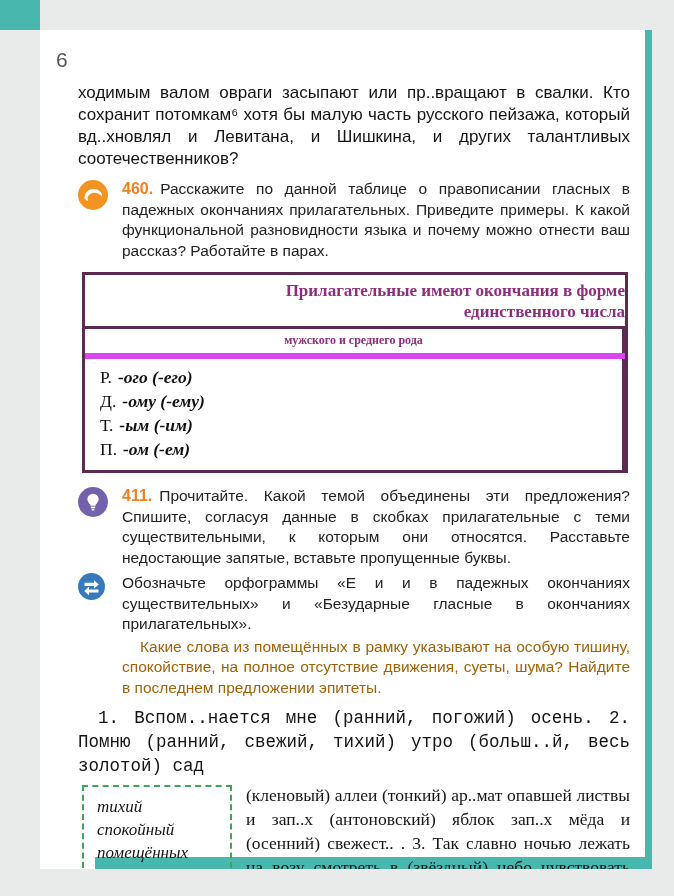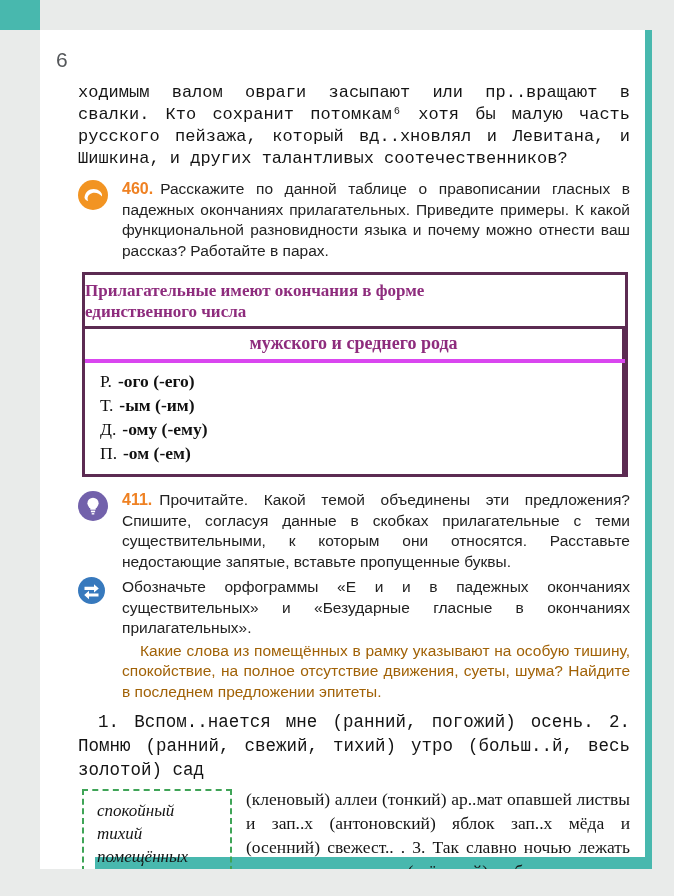--- a/index.html
+++ b/index.html
@@ -28,58 +28,58 @@
   }
   .page-number {
     position:absolute; left:16px; top:18px;
     font-family:"Liberation Sans", sans-serif;
     font-size:21px; color:#54575a;
   }
   .content {
     position:absolute; left:38px; top:52px; width:552px;
   }
   .serif-para {
-    font-family:Liberation Mono, monospace;
+    font-family:Liberation Sans, sans-serif;
     font-size:17px; line-height:22px; color:#141414;
     text-align:justify; margin:0;
   }
   .ex-block { position:relative; padding-left:44px; margin-top:9px; }
   .ex-icon { position:absolute; left:0; top:1px; }
   .ex-text {
     font-family:"Liberation Sans", sans-serif;
     font-size:15.5px; line-height:20.5px; color:#222;
     text-align:justify; margin:0;
   }
   .ex-num {
     color:#ef8122; font-weight:bold; font-size:16px; margin-right:7px;
   }
   
   .rules-table {
     margin:11px 0 0 4px; width:546px; box-sizing:border-box;
     border:3px solid #5c2b52;
   }
   .t-title {
-    text-align:left; padding:5px 0 4px;
+    text-align:right; padding:5px 0 4px;
     border-bottom:3px solid #5c2b52;
   }
   .t-title span {
     display:inline-block; max-width:350px;
     color:#8e2c7d; font-weight:bold;
     font-family:"Liberation Serif", serif;
     font-size:17px; line-height:21px;
   }
-  .t-heads { display:flex; border-bottom:4px solid #d946ef;
-    color:#8e2c7d; font-weight:bold; font-size:18px; }
+  .t-heads { display:flex; border-bottom:6px solid #d946ef;
+    color:#8e2c7d; font-weight:bold; font-size:12px; }
   .t-heads .cell { flex:1; text-align:center; padding:4px 0 5px; }
   .t-heads .cell:first-child { border-right:3px solid #5c2b52; }
   .t-body { display:flex; font-size:17.5px; color:#111; }
   .t-body .cell { flex:1; padding:6px 4px 9px 15px; }
   .t-body .cell:first-child { border-right:3px solid #5c2b52; }
   .t-line { line-height:24px; }
-  .ending { font-weight:bold; margin-left:6px; }
+  .ending { font-weight:bold; font-style:italic; margin-left:6px; }
   
   .q-para {
     font-family:"Liberation Sans", sans-serif;
     font-size:15.5px; line-height:20.5px; color:#a16207;
     text-align:justify; margin:2px 0 0 44px; text-indent:18px;
   }
   .main-para {
     font-family:Liberation Mono, monospace;
     font-size:17.5px; line-height:24px; color:#141414;
     text-align:justify; margin:8px 0 0 0; text-indent:20px;
@@ -126,22 +126,22 @@
     <div class="rules-table">
       <div class="t-title">
         <span>Прилагательные имеют окончания в форме единственного числа</span>
       </div>
       <div class="t-heads">
         <div class="cell">мужского и среднего рода</div>
       </div>
       <div class="t-body">
         <div class="cell">
           <div class="t-line"><span class="case">Р.</span><span class="ending">-ого (-его)</span></div>
+          <div class="t-line"><span class="case">Д.</span><span class="ending">-ому (-ему)</span></div>
           <div class="t-line"><span class="case">Т.</span><span class="ending">-ым (-им)</span></div>
-          <div class="t-line"><span class="case">Д.</span><span class="ending">-ому (-ему)</span></div>
           <div class="t-line"><span class="case">П.</span><span class="ending">-ом (-ем)</span></div>
         </div>
       </div>
     </div>
 
     <div class="ex-block" style="margin-top:13px;">
       <span class="ex-icon">
         <svg width="30" height="30" viewBox="0 0 30 30">
           <circle cx="15" cy="15" r="15" fill="#7261ab"></circle>
           <circle cx="15" cy="12.3" r="5.6" fill="#ffffff"></circle>
@@ -164,22 +164,22 @@
       <p class="ex-text">Обозначьте орфограммы «Е и и в падежных окончаниях существительных» и «Безударные гласные в окончаниях прилагательных».</p>
     </div>
 
     <p class="q-para">Какие слова из помещённых в рамку указывают на особую тишину, спокойствие, на полное отсутствие движения, суеты, шума? Найдите в последнем предложении эпитеты.</p>
 
     <p class="main-para">1. Вспом..нается мне (ранний, погожий) осень. 2. Помню (ранний, свежий, тихий) утро (больш..й, весь золотой) сад</p>
 
     <div class="columns">
       <div class="col-left">
         <div class="word-box">
+          <div>тихий</div>
           <div>спокойный</div>
-          <div>тихий</div>
           <div>помещённых</div>
           <div>невозмутимый</div>
         </div>
       </div>
       <div class="col-right">(кленовый) аллеи (тонкий) ар..мат опавшей листвы и зап..х (антоновский) яблок зап..х мёда и (осенний) свежест.. . 3. Так славно ночью лежать на возу смотреть в (звёздный) небо чувствовать зап..х дёгтя в (свеж..й) воздухе и слушать, как ост..-</div>
     </div>
 
   </div>
 </div>
 

